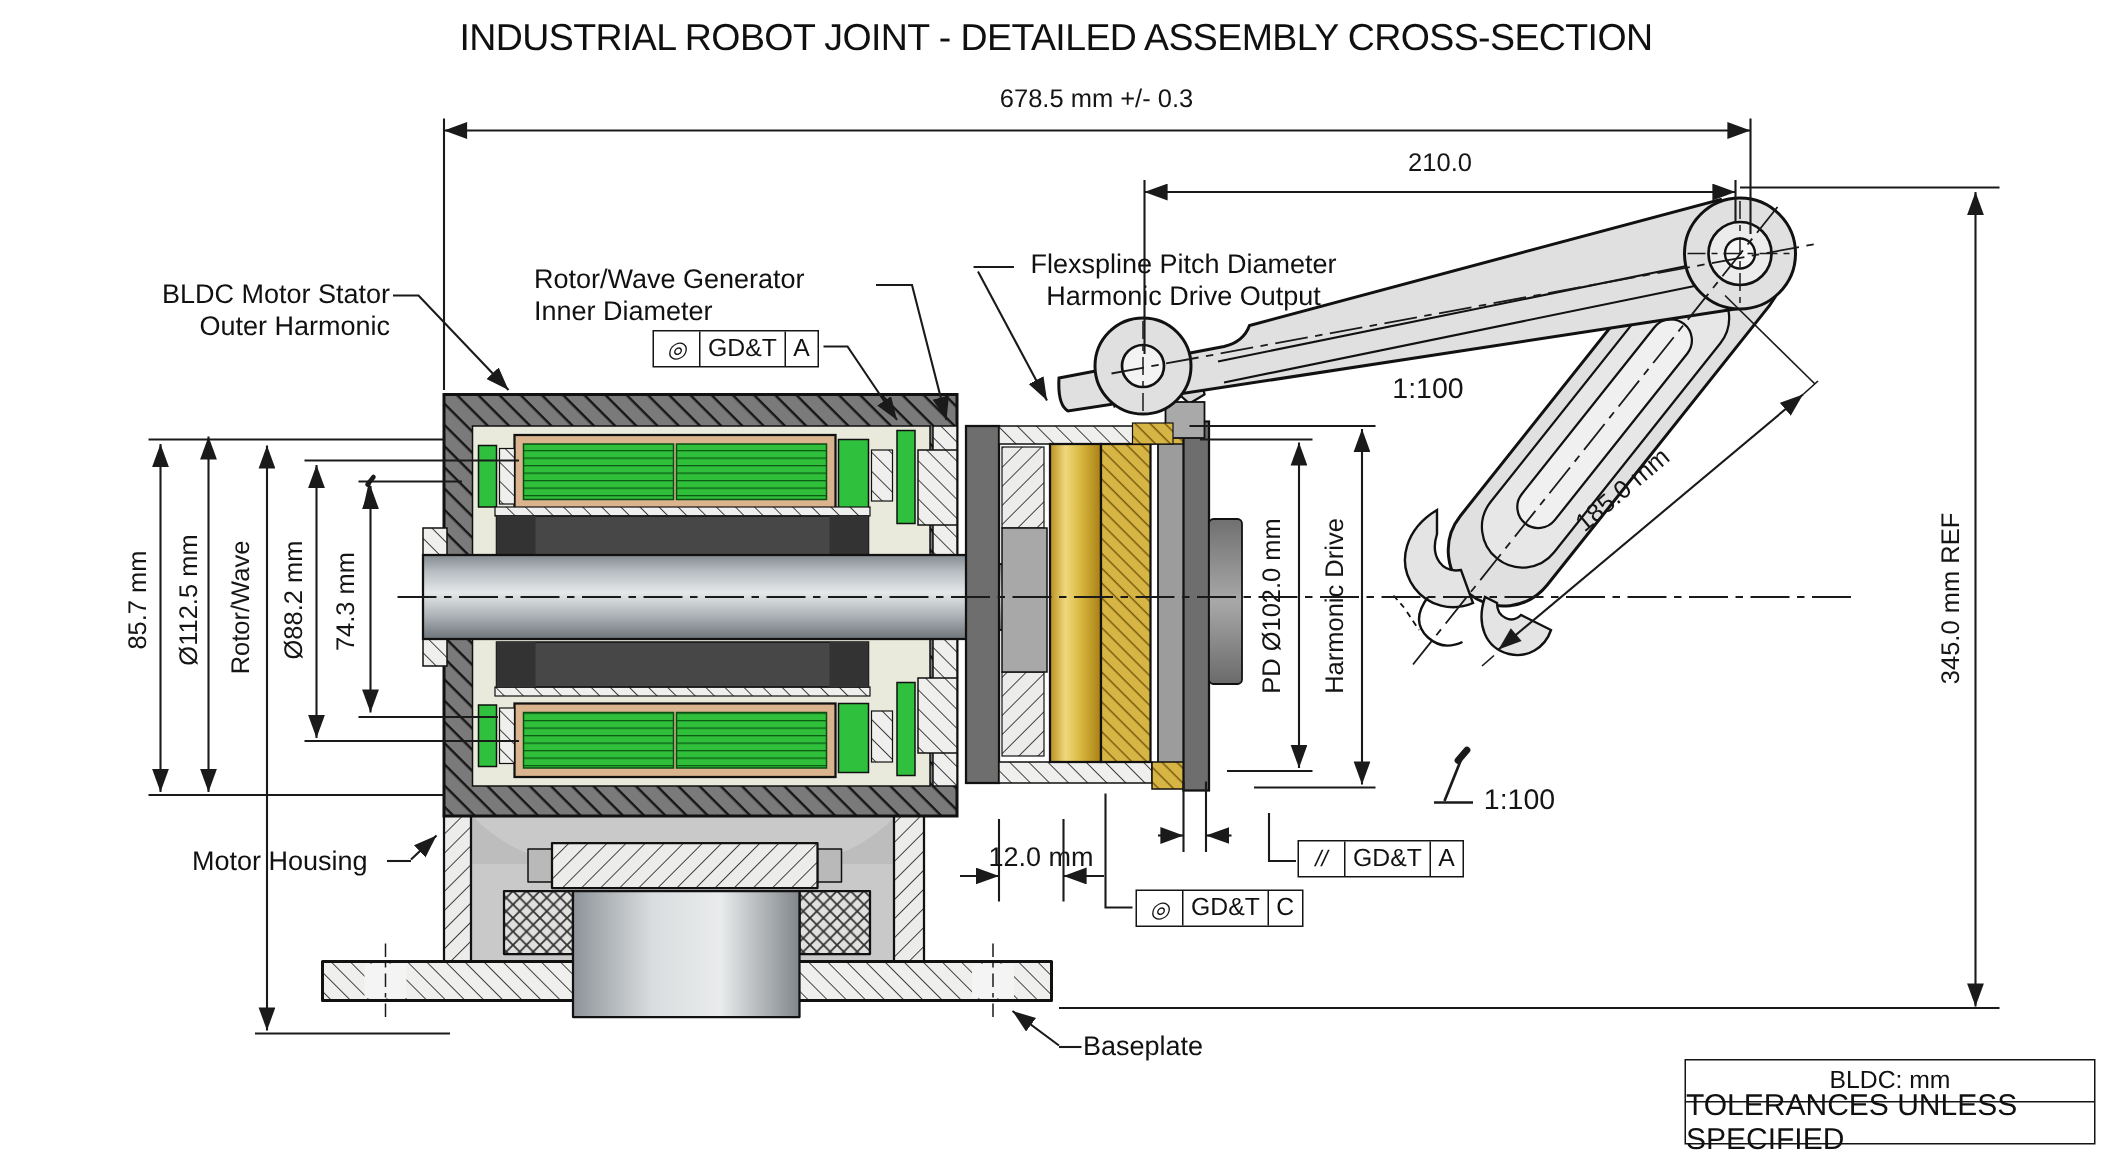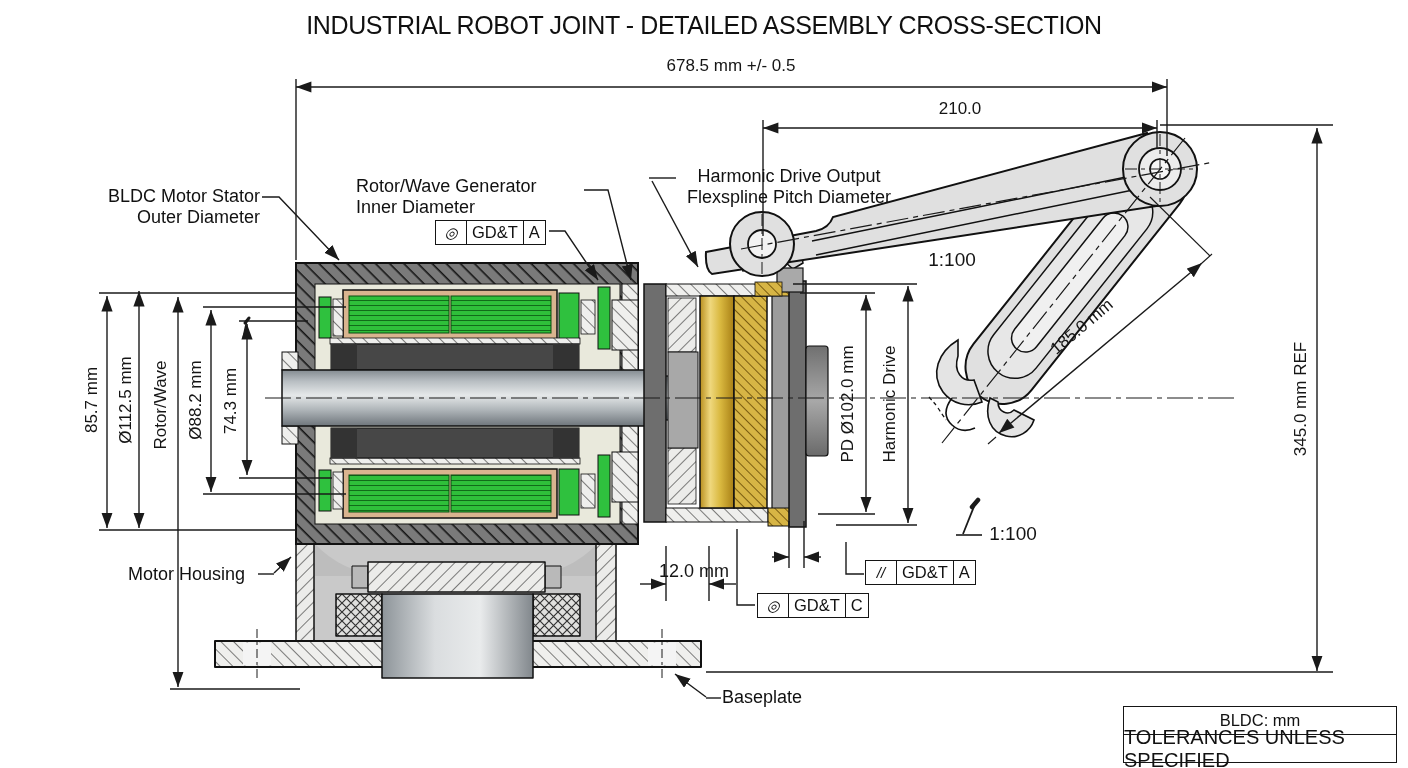--- a/index.html
+++ b/index.html
@@ -266,36 +266,36 @@
     <path d="M956,535 H982" stroke-width="1.6"></path>
     <path d="M963,534 L975,504" stroke-width="1.8"></path>
     <path d="M972,507 L978,500" stroke-width="4.5" stroke-linecap="round"></path>
     <path d="M243,338 L247,320" stroke-width="1.5"></path>
     <path d="M245,323 L249,318" stroke-width="3" stroke-linecap="round"></path>
   </g>
 </svg>
 
 <div class="title">INDUSTRIAL ROBOT JOINT - DETAILED ASSEMBLY CROSS-SECTION</div>
 
-<div class="txt ctr dimtxt" style="left:731px;top:66px;">678.5 mm +/- 0.5</div>
+<div class="txt ctr dimtxt" style="left:731px;top:66px;">678.5 mm +/- 0.3</div>
 <div class="txt ctr dimtxt" style="left:960px;top:109px;text-align:center;">210.0</div>
 
 <div class="callout" style="left:40px;top:186px;width:220px;text-align:right;">
   <div>BLDC Motor Stator</div>
-  <div>Outer Diameter</div>
+  <div>Outer Harmonic</div>
 </div>
 
 <div class="callout" style="left:356px;top:176px;width:222px;text-align:left;">
   <div>Rotor/Wave Generator</div>
   <div>Inner Diameter</div>
 </div>
 
 <div class="callout" style="left:658px;top:166px;width:262px;text-align:center;">
+  <div>Flexspline Pitch Diameter</div>
   <div>Harmonic Drive Output</div>
-  <div>Flexspline Pitch Diameter</div>
 </div>
 
 <div class="gdt" style="left:435px;top:220px;">
   <div class="cell sym">◎</div>
   <div class="cell">GD&amp;T</div>
   <div class="cell">A</div>
 </div>
 
 <div class="gdt" style="left:865px;top:560px;">
   <div class="cell sym">//</div>

